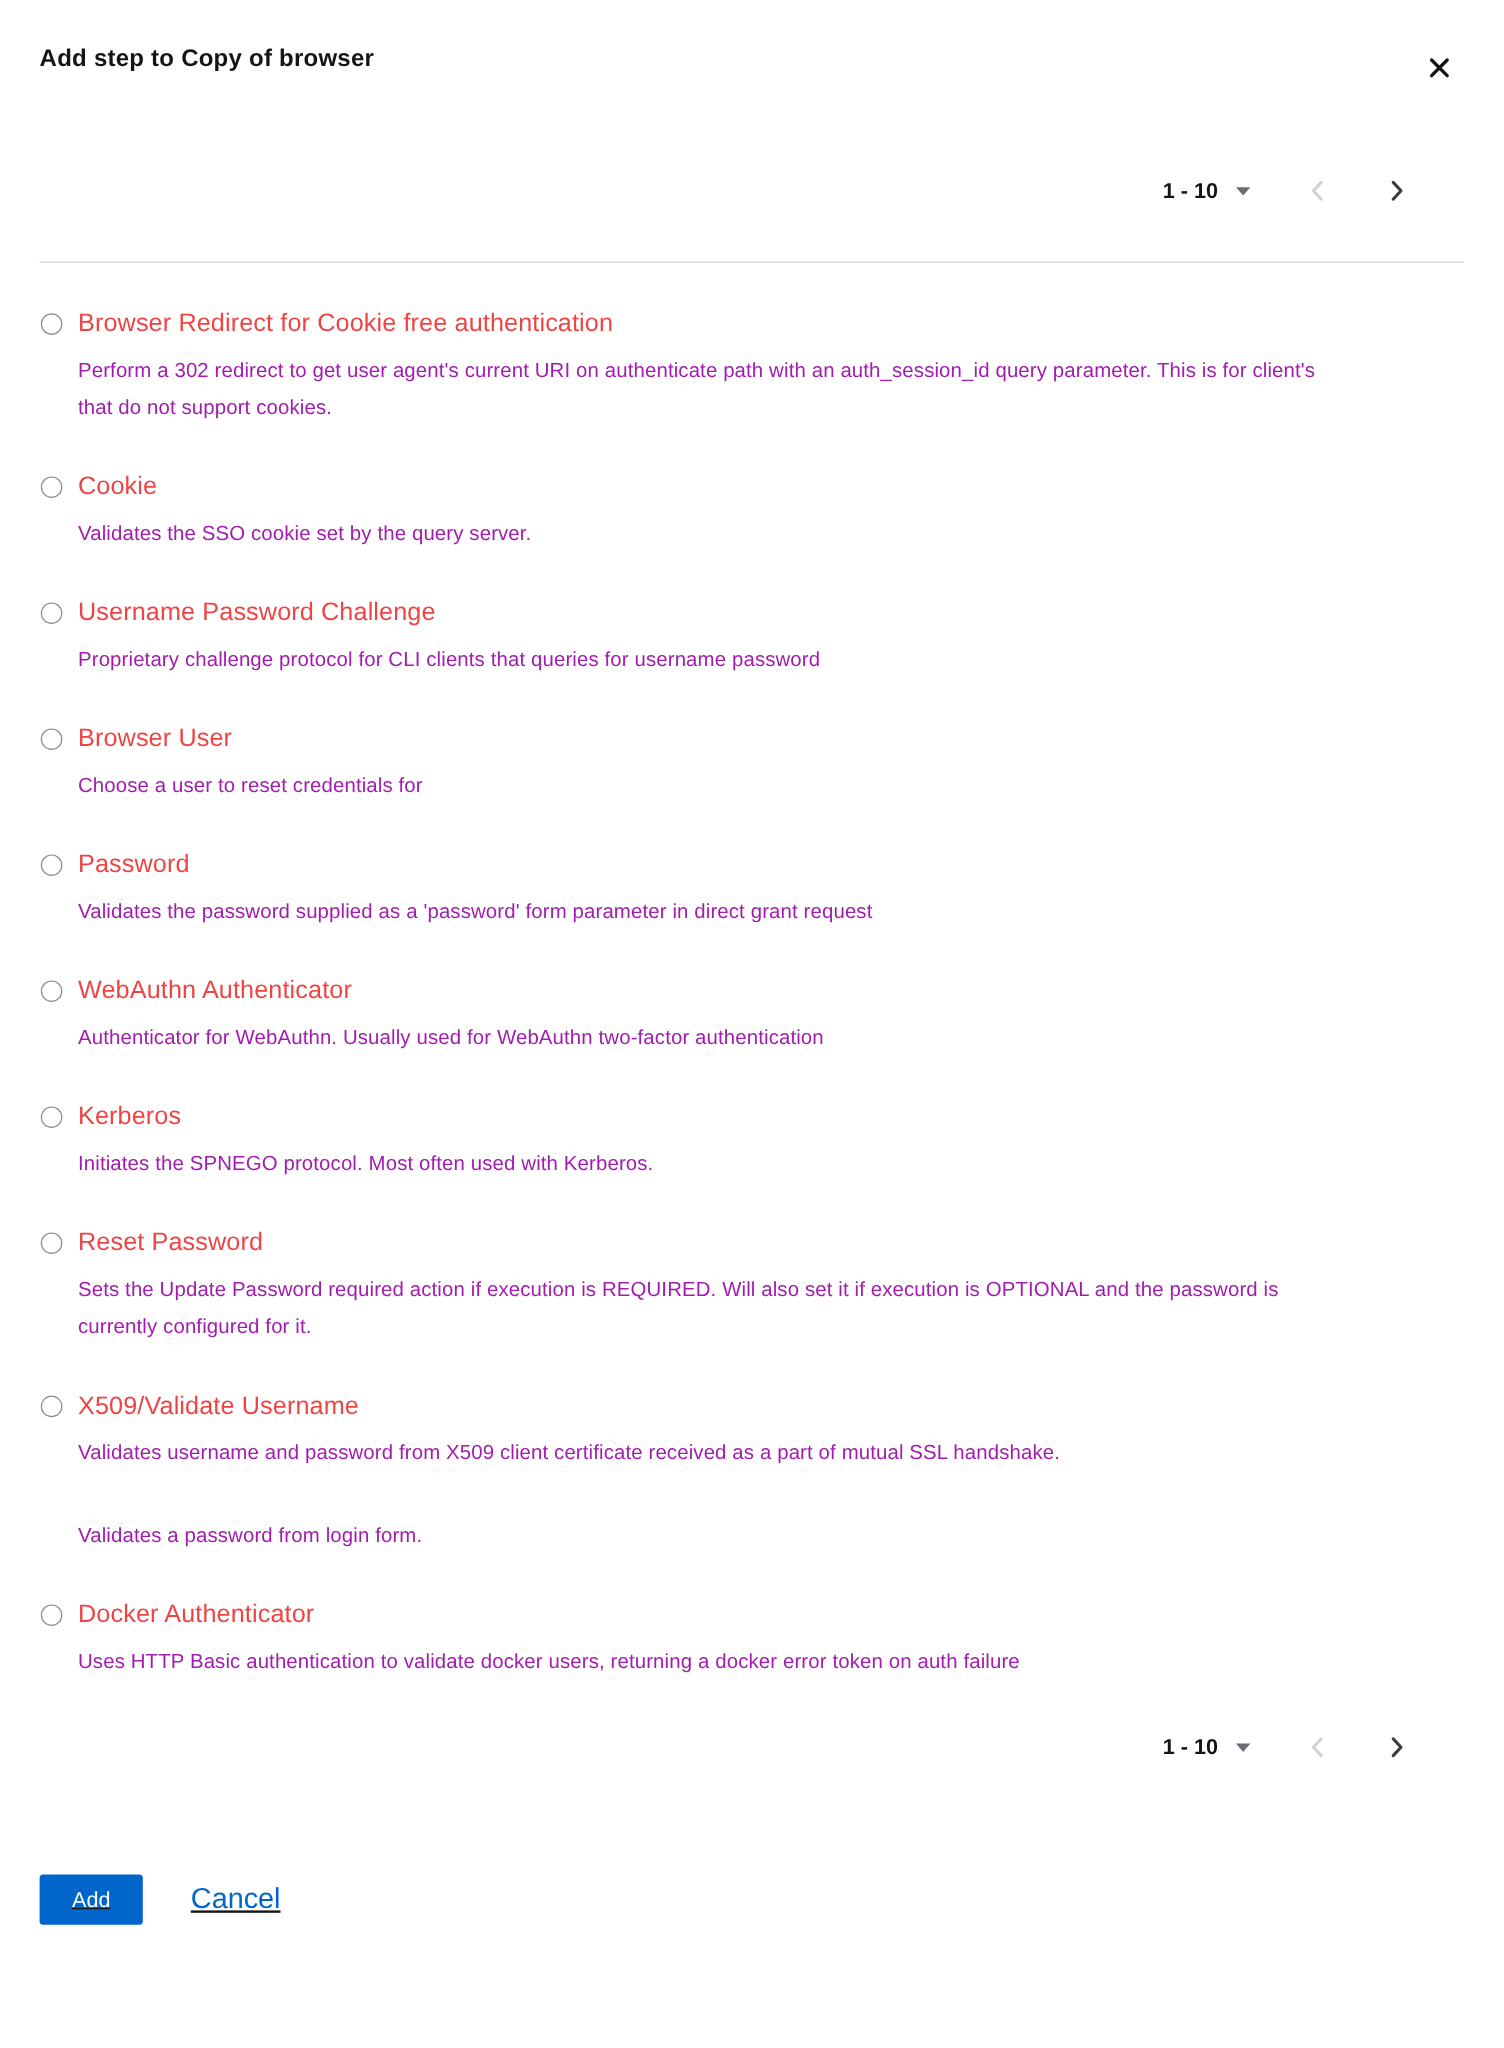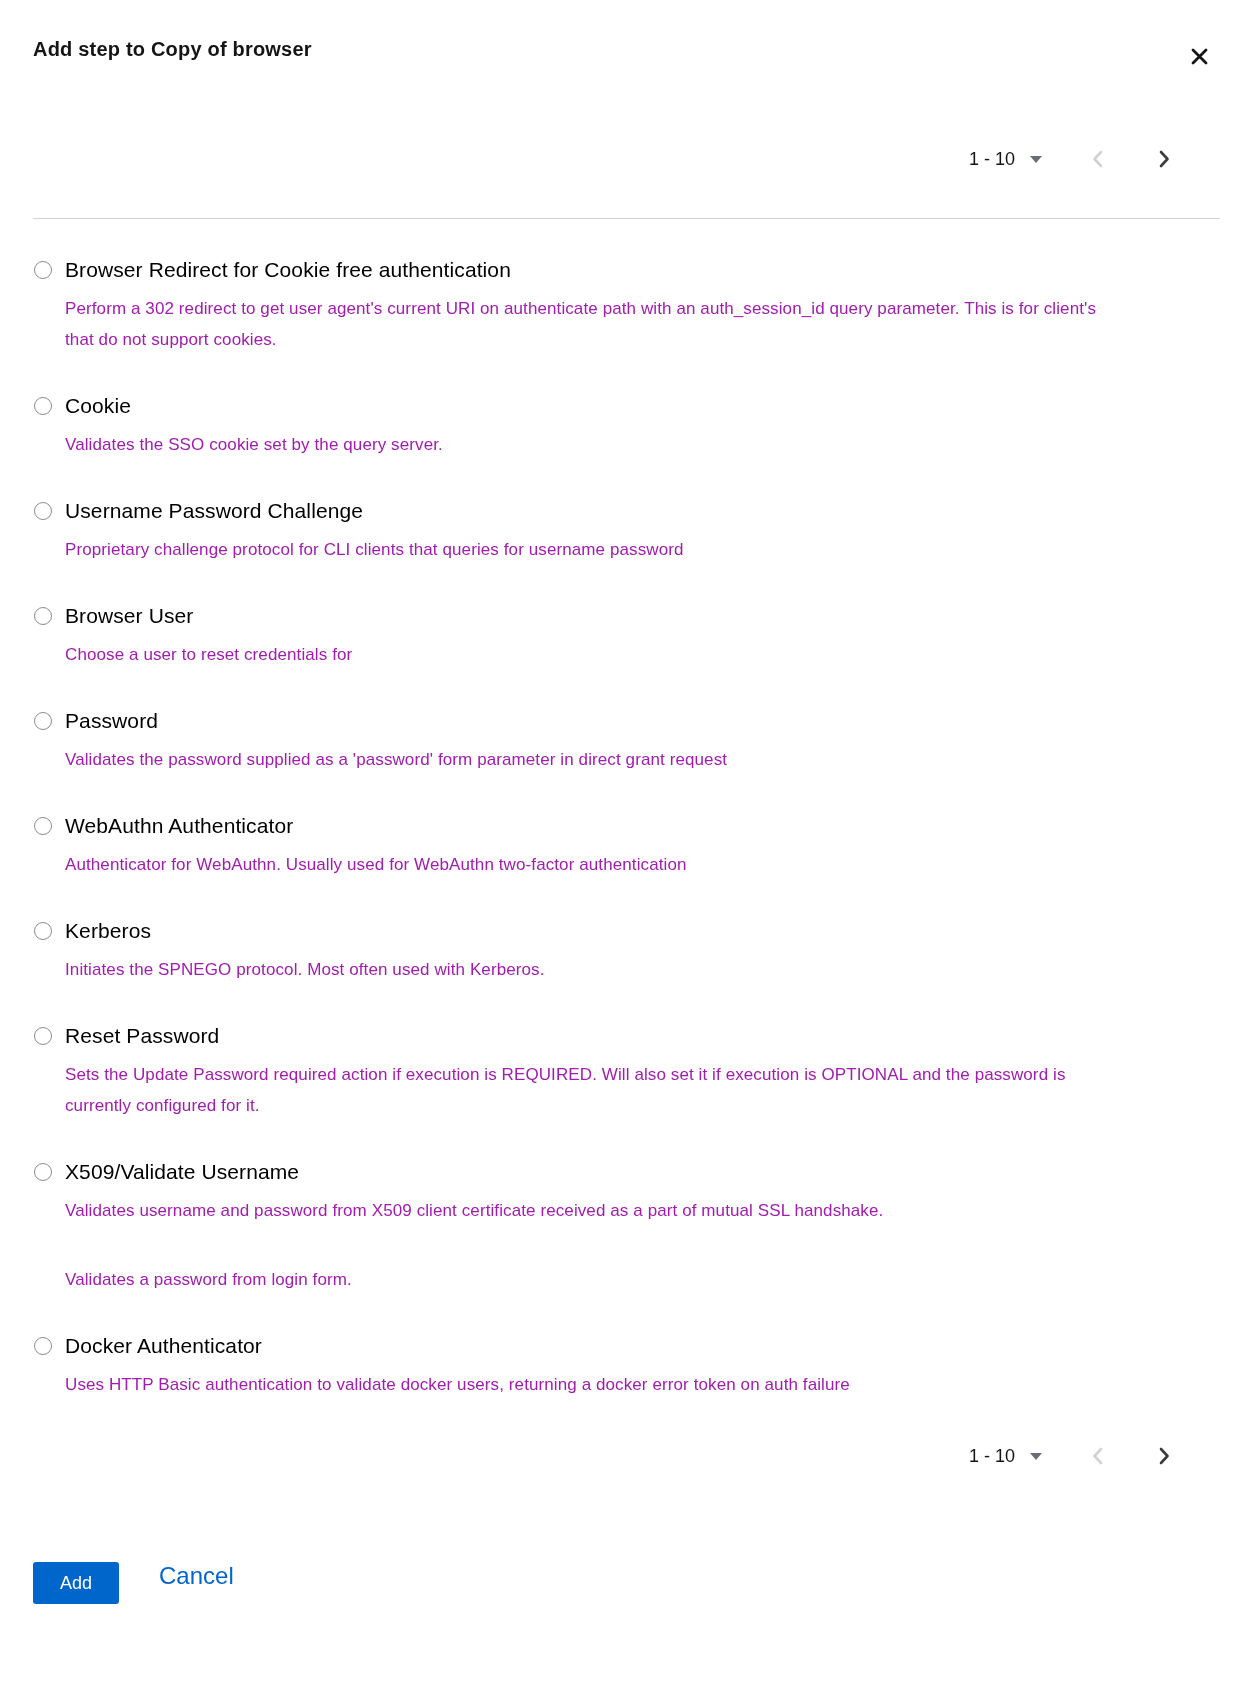--- a/index.html
+++ b/index.html
@@ -51,20 +51,21 @@
   .page-menu-toggle {
     background: none;
     border: none;
     cursor: pointer;
     display: flex;
     align-items: center;
     font-size: 18px;
     color: #151515;
     font-family: inherit;
     padding: 4px 2px;
+    font-weight: bold;
   }
   .caret {
     width: 0; height: 0;
     margin-left: 15px;
     border-left: 6px solid transparent;
     border-right: 6px solid transparent;
     border-top: 7px solid #6a6e73;
   }
   .nav-btn {
     background: none;
@@ -102,38 +103,39 @@
     width: 18px;
     height: 18px;
     border: 1.5px solid #8a8d90;
     border-radius: 50%;
     background: #ffffff;
     margin-right: 13px;
     cursor: pointer;
   }
   .step-name {
     font-size: 21px;
-    color: #000000;
+    color: #ef4444;
     letter-spacing: 0.1px;
     cursor: pointer;
   }
   .step-desc {
     margin: 10px 0 0 31px;
     max-width: 1060px;
     font-size: 17px;
     line-height: 31px;
     color: #a21caf;
     letter-spacing: 0.1px;
   }
 
   
   .footer {
     margin-top: 88px;
     display: flex;
-    align-items: flex-start;
+    align-items: center;
+    text-decoration: underline;
   }
   .btn-primary {
     height: 42px;
     padding: 0 27px;
     background: #0066cc;
     color: #ffffff;
     font-size: 18px;
     font-family: inherit;
     border: none;
     border-radius: 3px;

